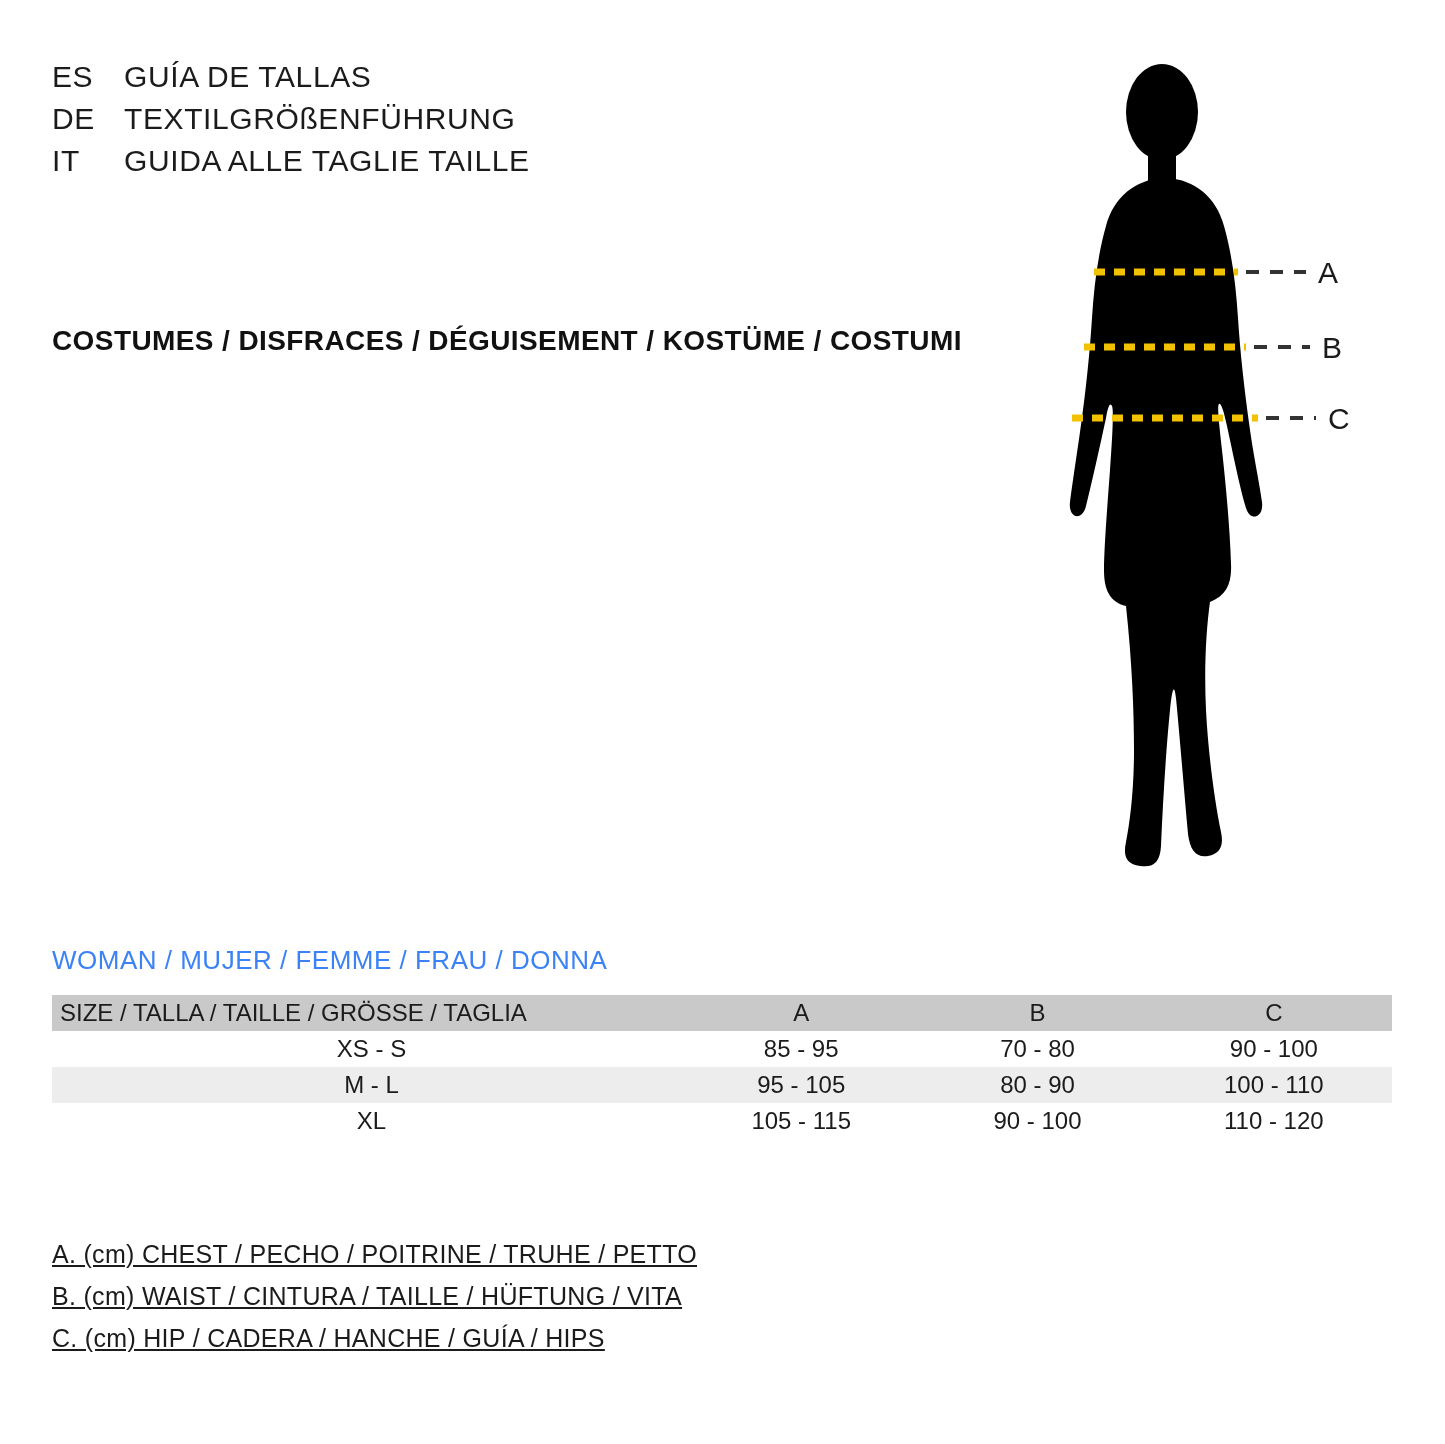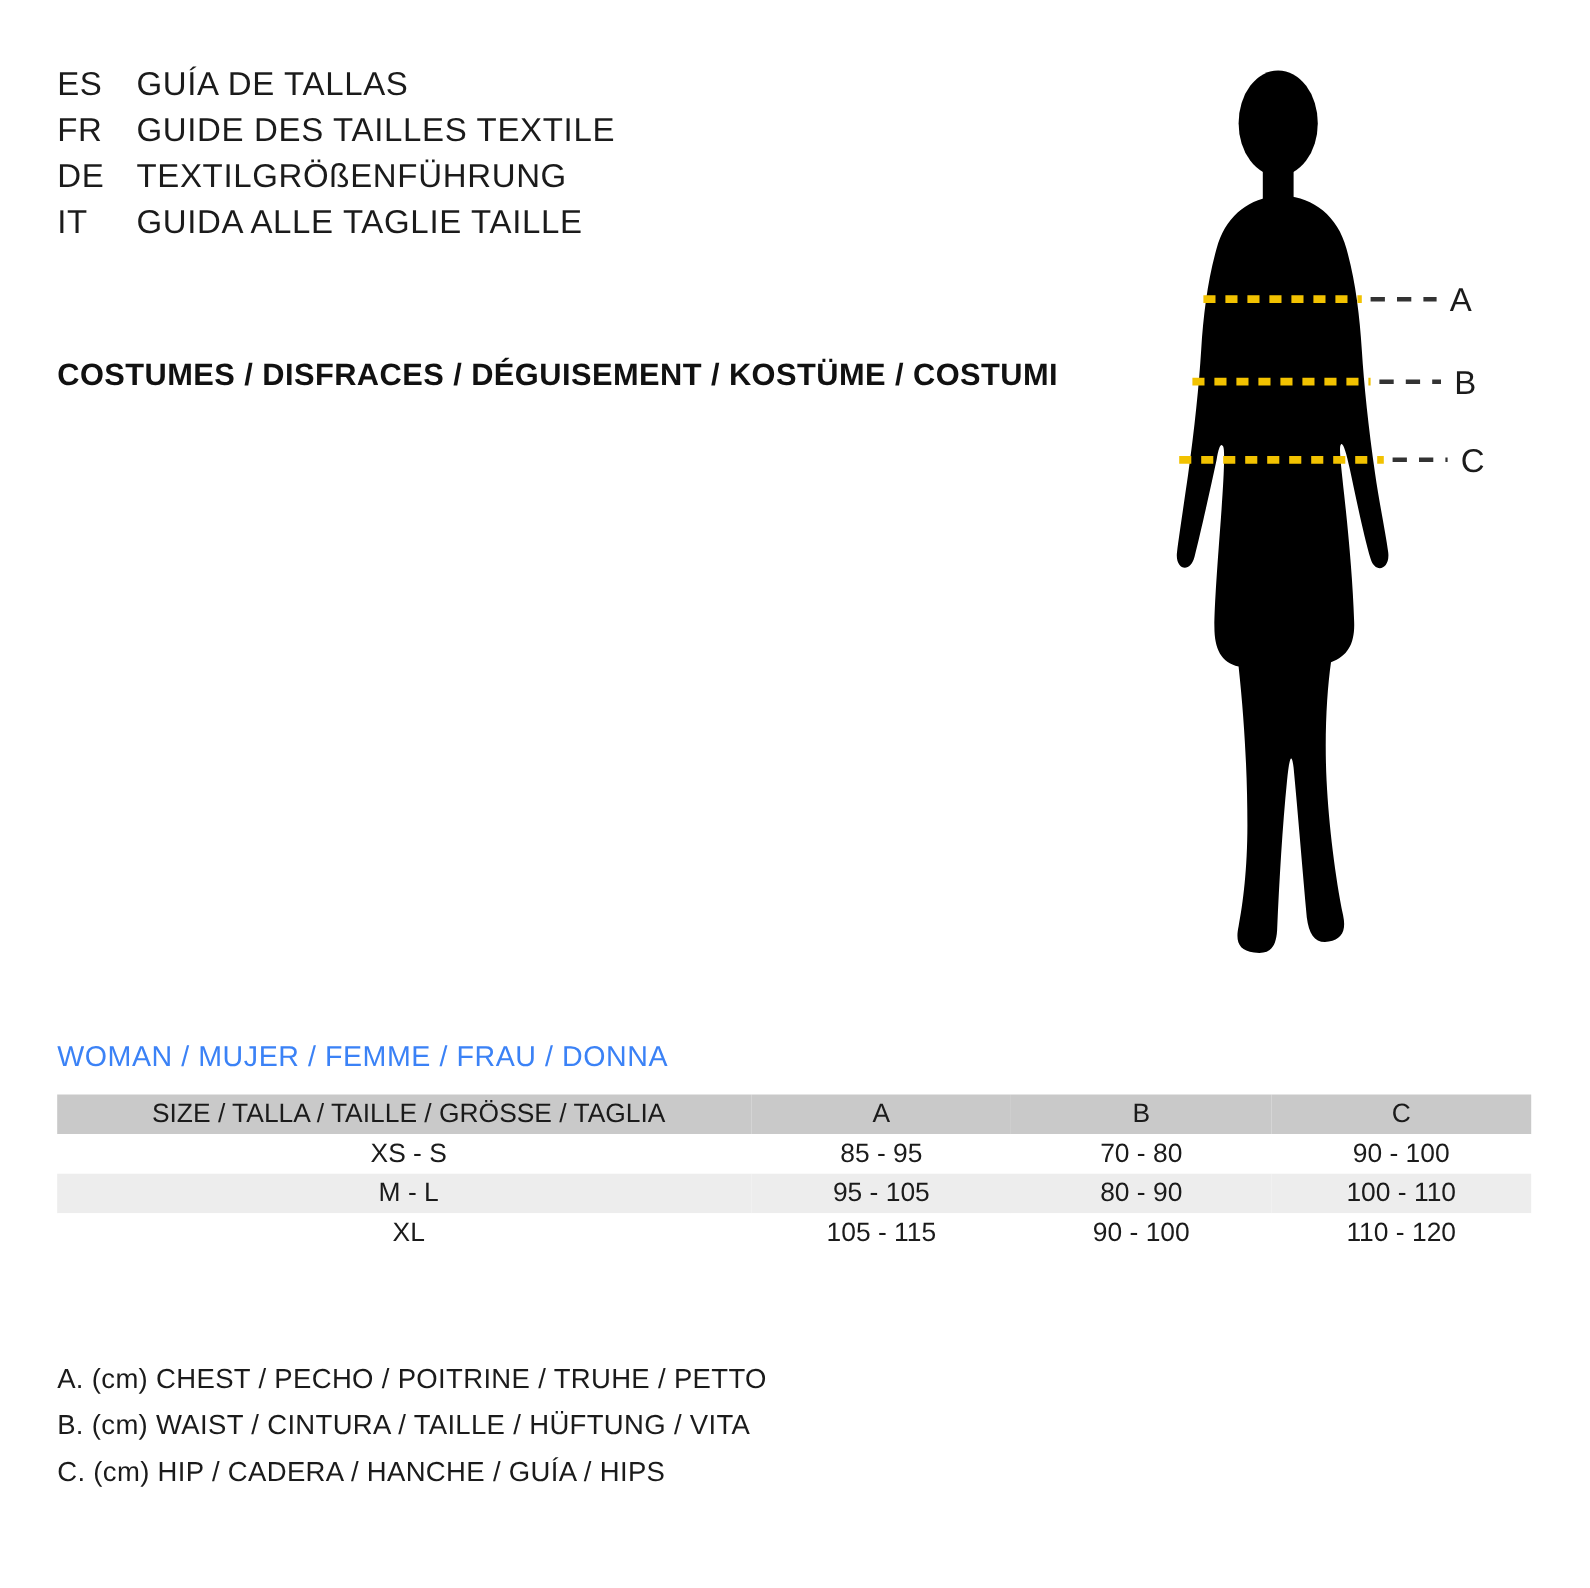--- a/index.html
+++ b/index.html
@@ -87,21 +87,21 @@
     padding: 0;
     height: 36px;
     font-weight: normal;
     vertical-align: middle;
   }
   table.size-table thead th {
     background: #c9c9c9;
     font-size: 24px;
   }
   table.size-table thead th.col-label {
-    text-align: center;
+    text-align: left;
     padding-left: 8px;
   }
   table.size-table thead th.col-meas {
     text-align: center;
   }
   table.size-table tbody tr:nth-child(odd) {
     background: #ffffff;
   }
   table.size-table tbody tr:nth-child(even) {
     background: #ededed;
@@ -117,37 +117,34 @@
   }
 
   
   .legend {
     position: absolute;
     left: 52px;
     top: 1240px;
     font-size: 25px;
     color: #1b1b1b;
     letter-spacing: 0.3px;
+    text-decoration: underline;
   }
   .legend div {
     height: 42px;
     white-space: nowrap;
   }
 </style>
 </head>
 <body>
 
 <div class="lang-block">
   <div class="lang-row">
     <span class="lang-code">ES</span>
     <span class="lang-text">GUÍA DE TALLAS</span>
-  </div>
-  <div class="lang-row">
-    <span class="lang-code">FR</span>
-    <span class="lang-text">GUIDE DES TAILLES TEXTILE</span>
   </div>
   <div class="lang-row">
     <span class="lang-code">DE</span>
     <span class="lang-text">TEXTILGRÖßENFÜHRUNG</span>
   </div>
   <div class="lang-row">
     <span class="lang-code">IT</span>
     <span class="lang-text">GUIDA ALLE TAGLIE TAILLE</span>
   </div>
 </div>

